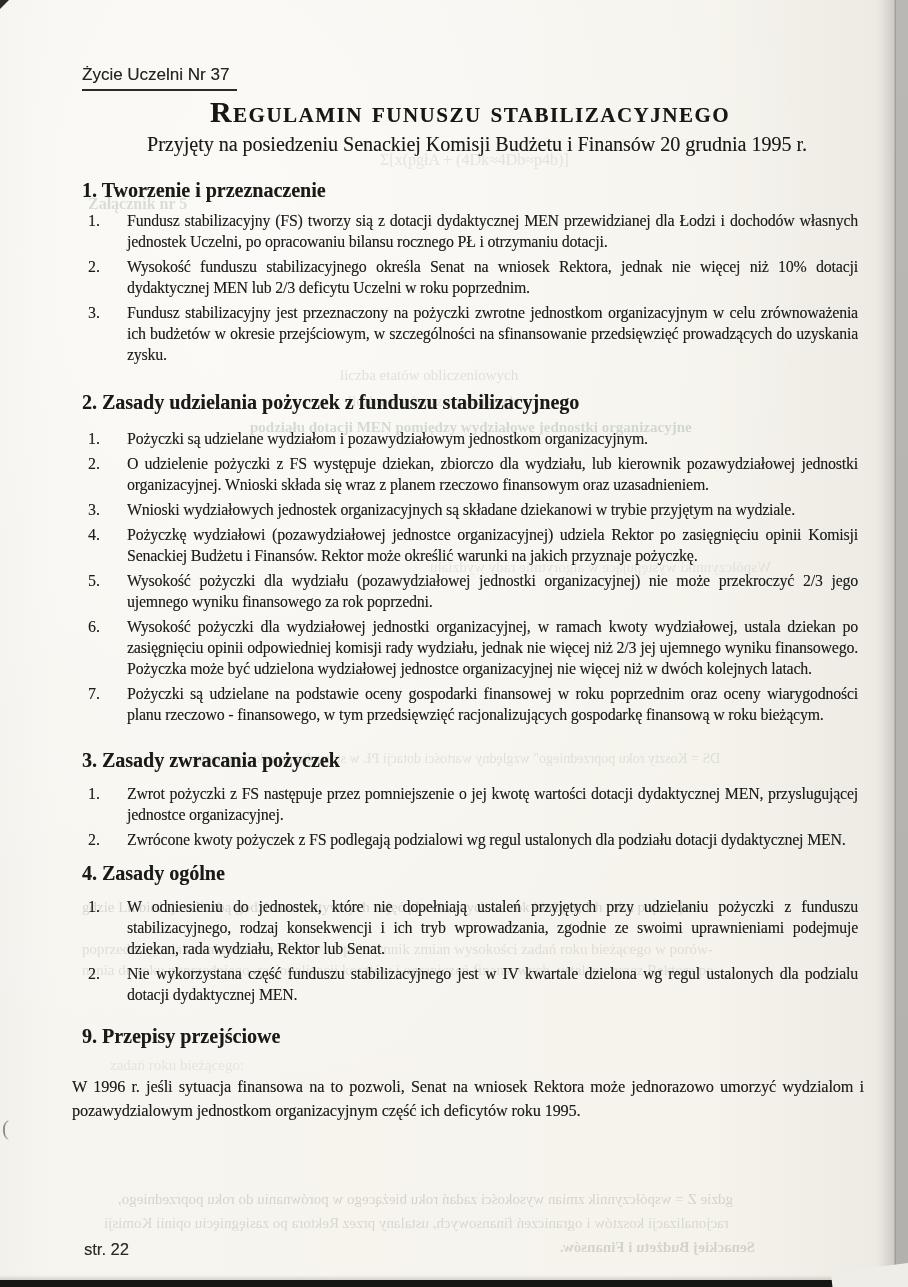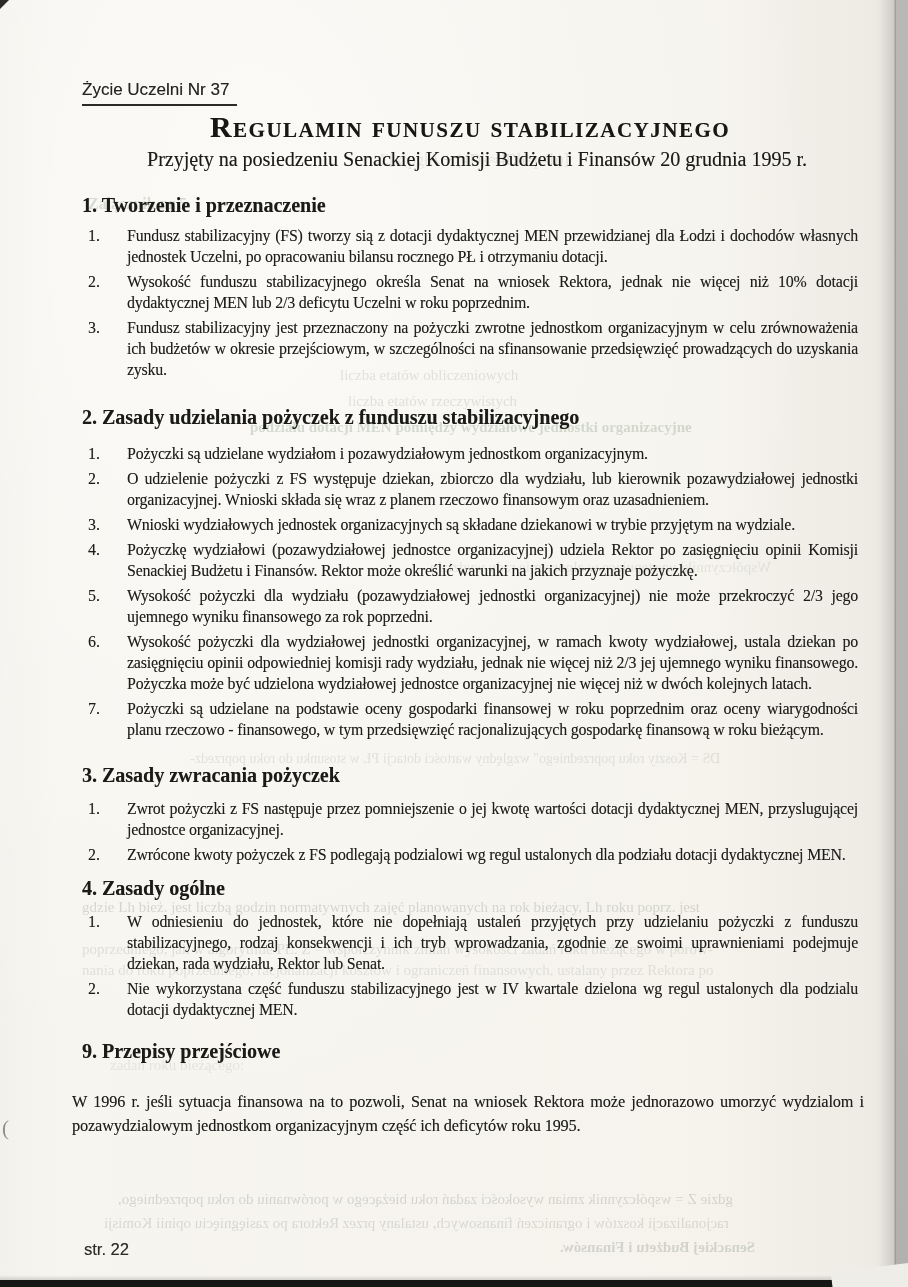--- a/index.html
+++ b/index.html
@@ -23,21 +23,21 @@
   
   .bleed{position:absolute;inset:0;pointer-events:none;}
   .bleed .frag{
     position:absolute;white-space:nowrap;font-size:15px;line-height:1;
     color:#848e83;filter:blur(.7px);font-family:"Liberation Serif",serif;
   }
   .bleed .frag.mirror{transform:scaleX(-1);}
   .bleed .frag.green{color:#5f7d5d;}
 
   
-  .content{position:absolute;left:0;top:0;width:908px;box-sizing:border-box;padding:64px 50px 0 82px;margin-top:15px;}
+  .content{position:absolute;left:0;top:0;width:908px;box-sizing:border-box;padding:64px 50px 0 82px;}
   .ink{text-shadow:0.2px 0.2px 0.35px rgba(40,40,34,.45);}
   .masthead{
     display:inline-block;font-family:"Liberation Sans",sans-serif;font-size:17px;line-height:22px;
     border-bottom:2px solid #2b2b28;padding:0 8px 3px 0;color:#242422;
   }
   .title{
     margin:4px 0 0 0;text-align:center;font-variant:small-caps;font-weight:bold;
     font-size:30px;line-height:34px;letter-spacing:1.5px;color:#171715;
   }
   .subtitle{

